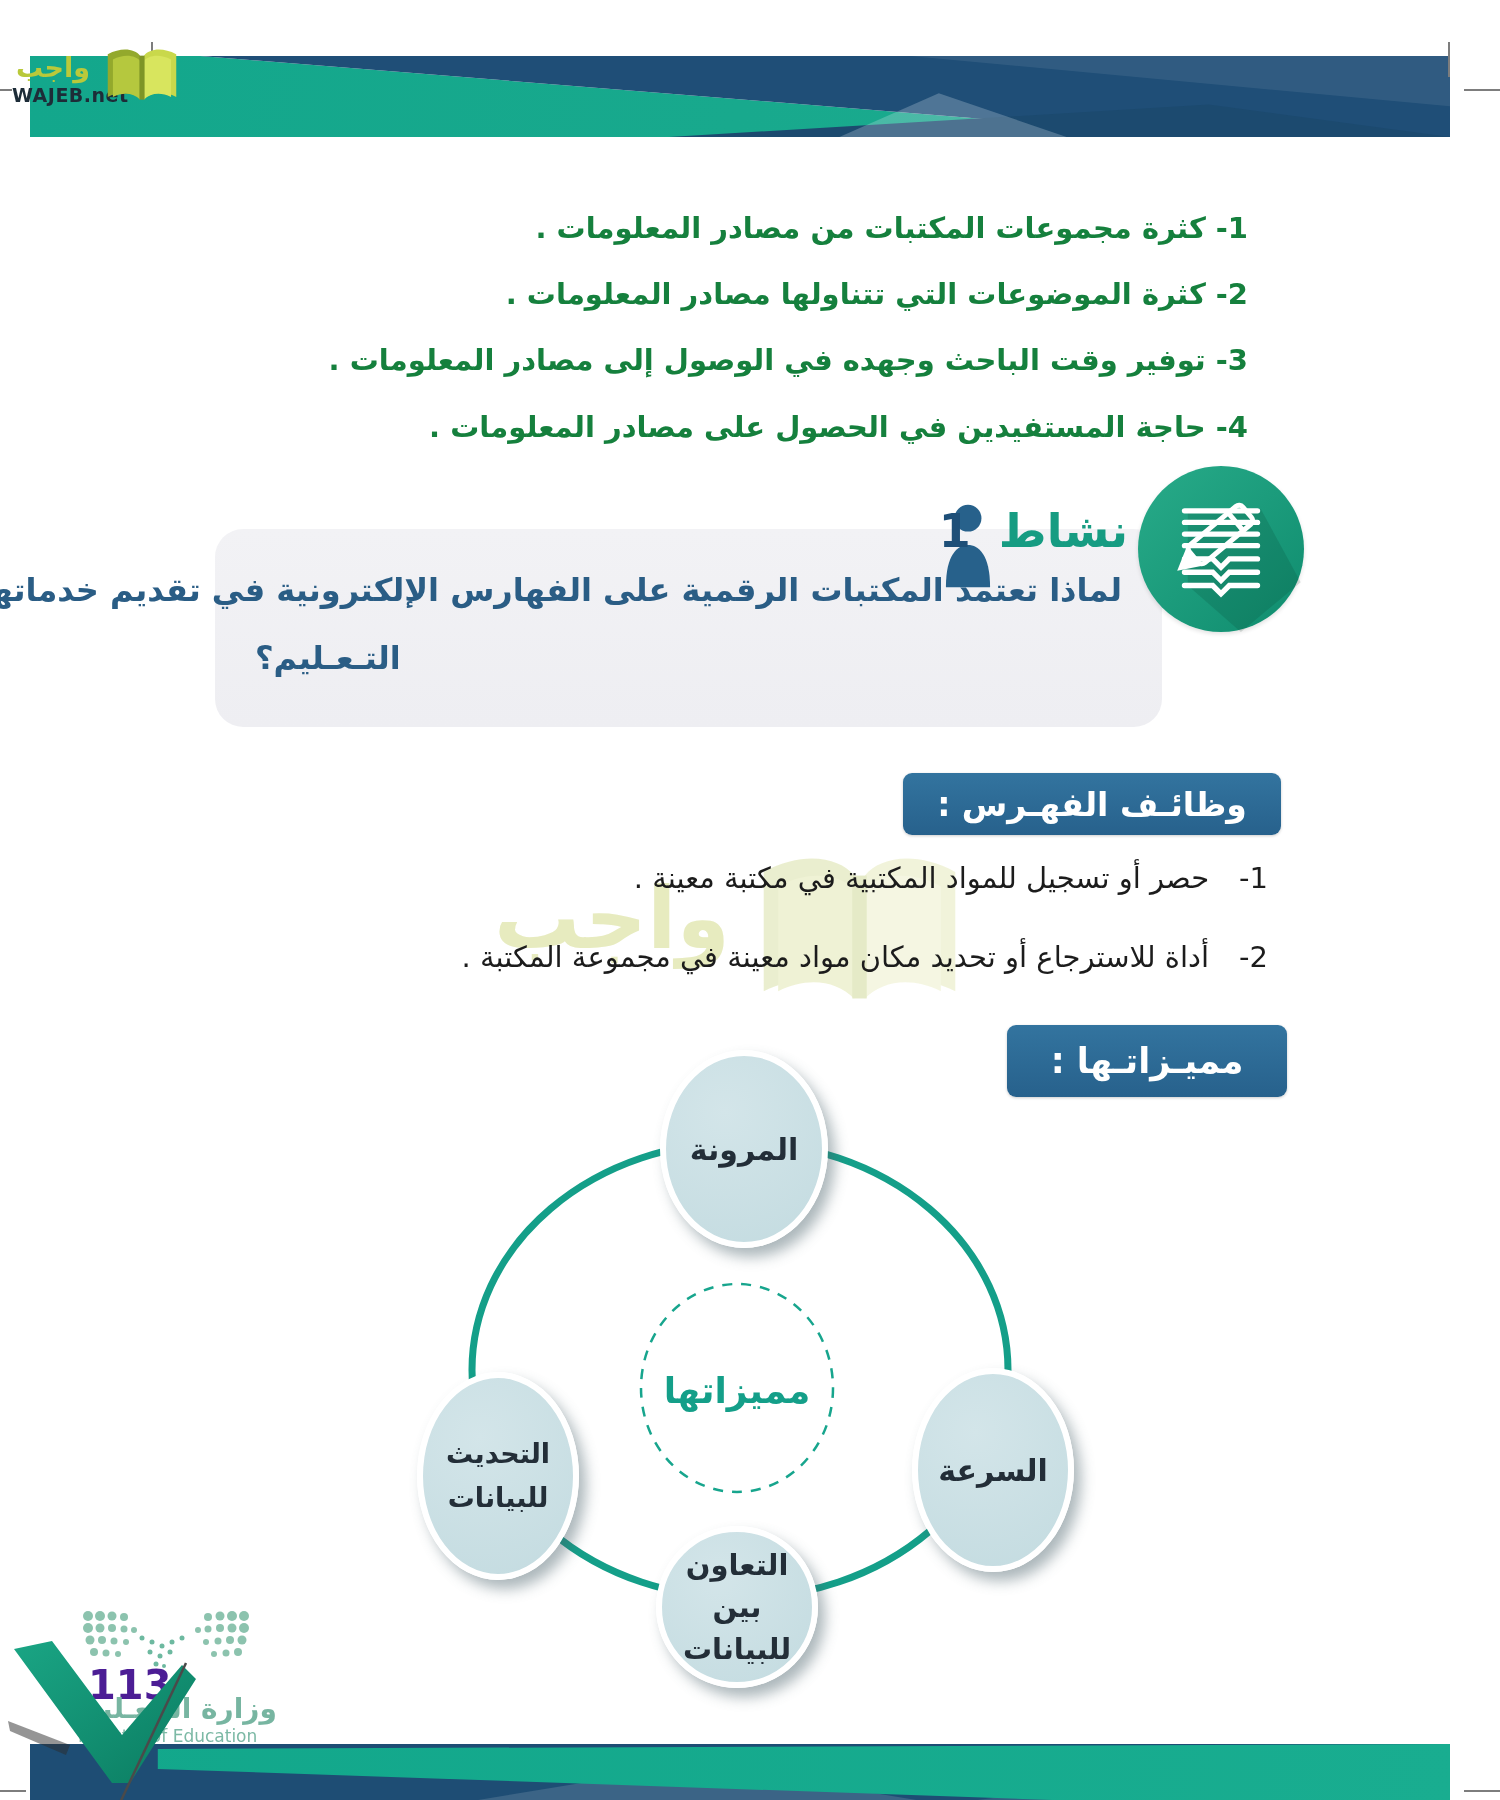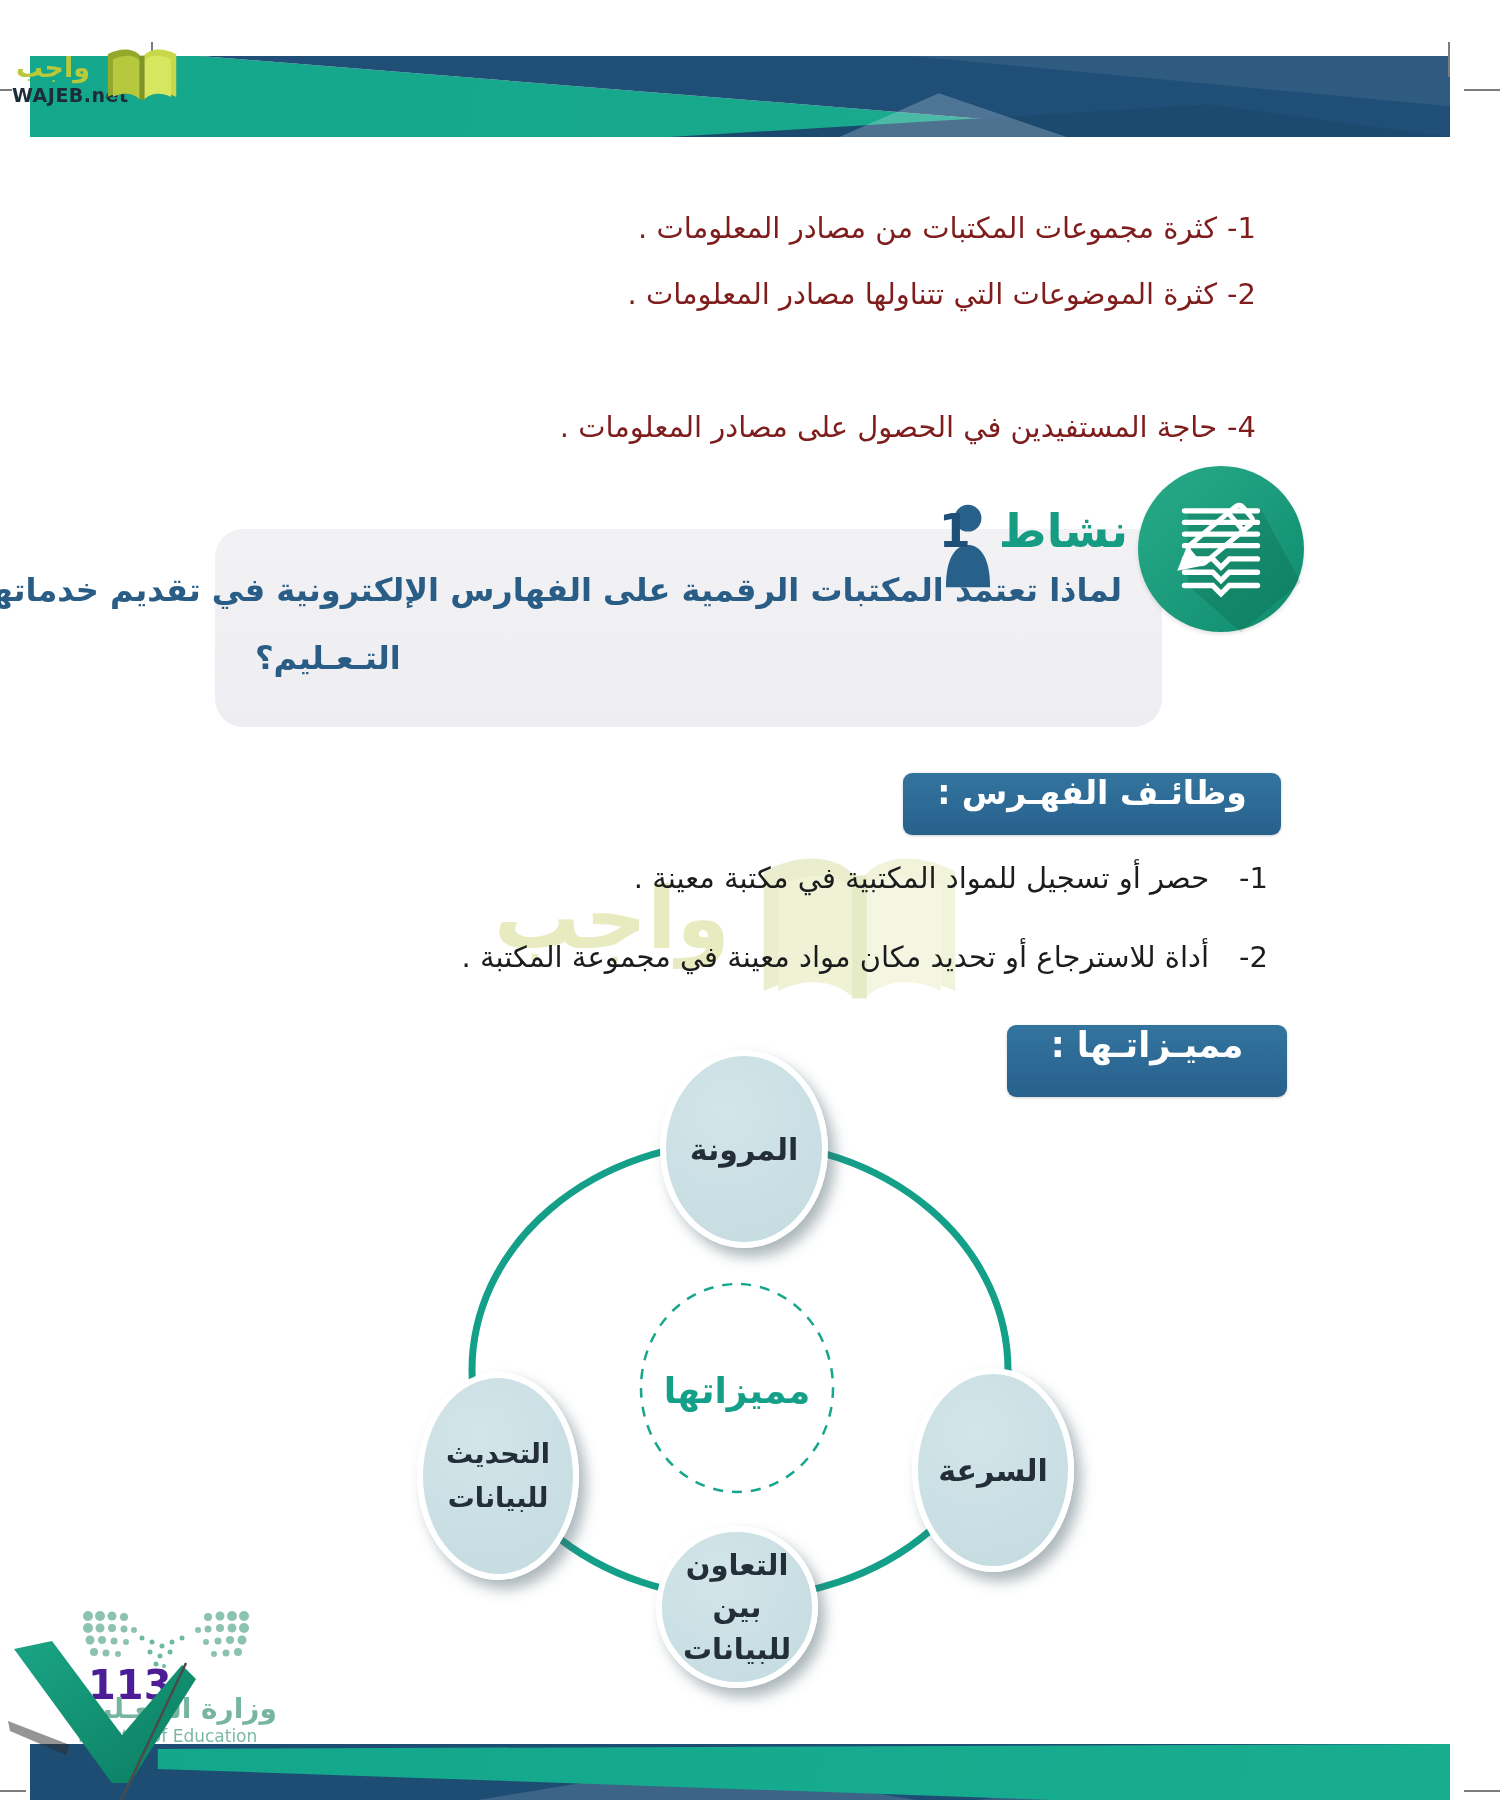--- a/index.html
+++ b/index.html
@@ -24,43 +24,43 @@
 
   
   .crop{position:absolute;background:#7d7d7d;}
 
   
   .logo-ar{left:16px;top:10px;font-size:27px;font-weight:bold;color:#b9c93a;direction:rtl;z-index:5;}
   .logo-en{left:12px;top:42px;font-size:19px;font-weight:800;color:#1d2c38;z-index:5;letter-spacing:.5px;}
   .logo-book{left:100px;top:0px;width:84px;height:68px;z-index:5;}
 
   
-  .intro-item{right:244px;direction:rtl;white-space:nowrap;font-size:29px;color:#7f1d1d;
-              height:44px;line-height:44px;z-index:2;}
+  .intro-item{right:252px;direction:rtl;white-space:nowrap;font-size:29px;color:#15803d;
+              height:44px;line-height:44px;z-index:2;font-weight:bold;}
   .intro-num{margin-left:10px;}
   .it1{top:164px;} .it2{top:230px;} .it3{top:296px;} .it4{top:363px;}
 
   
   .person-icon{left:944px;top:460px;width:48px;height:88px;z-index:3;}
   .activity-label{right:372px;top:462px;font-size:46px;font-weight:bold;direction:rtl;
                   white-space:nowrap;z-index:3;}
   .activity-label .lbl{color:#169c82;}
   .activity-label .num{color:#1e4f78;margin:0 12px 0 0;}
   .activity-circle{left:1138px;top:424px;width:166px;height:166px;border-radius:50%;
                    background:linear-gradient(135deg,#28ab89,#0f8c6e);z-index:3;
                    box-shadow:0 2px 4px rgba(0,0,0,.12);}
   .question-box{left:215px;top:487px;width:947px;height:198px;border-radius:28px;
                 background:linear-gradient(180deg,#f2f2f5,#eeeef2);z-index:2;}
   .q-line{position:absolute;left:40px;right:40px;text-align:left;direction:rtl;
           font-size:32px;font-weight:bold;color:#2a5d85;white-space:nowrap;}
   .q1{top:42px;} .q2{top:110px;}
 
   
   .banner{background:linear-gradient(180deg,#33749f,#27618c);border-radius:9px;color:#ffffff;
-          font-weight:bold;display:flex;justify-content:center;direction:rtl;
+          font-weight:bold;display:flex;align-items:center;justify-content:center;direction:rtl;
           z-index:2;box-shadow:0 1px 3px rgba(0,0,0,.2);}
   .banner1{left:903px;top:731px;width:378px;height:62px;font-size:33px;}
   .banner2{left:1007px;top:983px;width:280px;height:72px;font-size:35px;}
 
   
   .fn-item{right:232px;direction:rtl;white-space:nowrap;font-size:29px;color:#1c1c1c;
            height:44px;line-height:44px;z-index:2;}
   .fn1{top:814px;} .fn2{top:893px;}
   .fn-num{margin-left:30px;}
 
@@ -123,20 +123,23 @@
   <div class="crop" style="left:0;top:1748px;width:26px;height:2px;"></div>
   <div class="crop" style="left:33px;top:1762px;width:2px;height:38px;"></div>
   <div class="crop" style="left:1449px;top:1762px;width:2px;height:38px;"></div>
   <div class="crop" style="left:1464px;top:1748px;width:36px;height:2px;"></div>
 
   <div class="d intro-item it1">
     <span class="intro-num">1-</span><span>كثرة مجموعات المكتبات من مصادر المعلومات .</span>
   </div>
   <div class="d intro-item it2">
     <span class="intro-num">2-</span><span>كثرة الموضوعات التي تتناولها مصادر المعلومات .</span>
+  </div>
+  <div class="d intro-item it3">
+    <span class="intro-num">3-</span><span>توفير وقت الباحث وجهده في الوصول إلى مصادر المعلومات .</span>
   </div>
   <div class="d intro-item it4">
     <span class="intro-num">4-</span><span>حاجة المستفيدين في الحصول على مصادر المعلومات .</span>
   </div>
 
   <svg class="d person-icon" viewBox="0 0 50 90">
     <circle cx="25" cy="16" r="14" fill="#27618b"></circle>
     <path d="M2,88 C2,54 14,44 25,44 C36,44 48,54 48,88 Z" fill="#27618b"></path>
   </svg>
   <div class="d activity-label">

